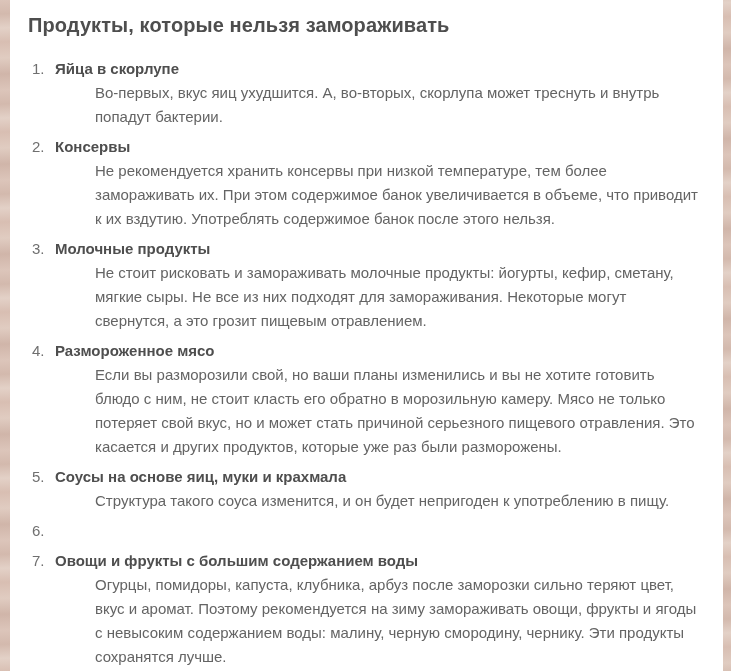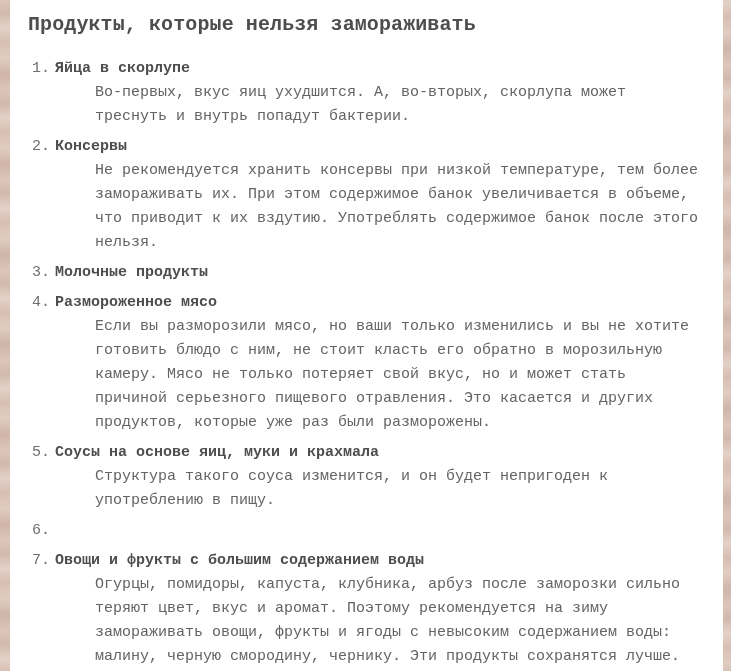--- a/index.html
+++ b/index.html
@@ -22,21 +22,20 @@
   }
   .card {
     position: absolute;
     left: 10px;
     right: 8px;
     top: 0;
     bottom: 0;
     background: #ffffff;
     box-sizing: border-box;
     padding: 11px 24px 0 18px;
-    font-family: Liberation Mono, monospace;
   }
   .page-title {
     font-size: 20px;
     line-height: 28px;
     font-weight: bold;
     color: #4e4e4e;
     margin: 0 0 18px 0;
     letter-spacing: 0.1px;
   }
   .list {
@@ -88,28 +87,29 @@
       <div class="item-content">
         <div class="item-heading">Консервы</div>
         <div class="item-text">Не рекомендуется хранить консервы при низкой температуре, тем более замораживать их. При этом содержимое банок увеличивается в объеме, что приводит к их вздутию. Употреблять содержимое банок после этого нельзя.</div>
       </div>
     </div>
 
     <div class="item">
       <span class="item-number">3.</span>
       <div class="item-content">
         <div class="item-heading">Молочные продукты</div>
+        <div class="item-text">Не стоит рисковать и замораживать молочные продукты: йогурты, кефир, сметану, мягкие сыры. Не все из них подходят для замораживания. Некоторые могут свернутся, а это грозит пищевым отравлением.</div>
       </div>
     </div>
 
     <div class="item">
       <span class="item-number">4.</span>
       <div class="item-content">
         <div class="item-heading">Размороженное мясо</div>
-        <div class="item-text">Если вы разморозили мясо, но ваши только изменились и вы не хотите готовить блюдо с ним, не стоит класть его обратно в морозильную камеру. Мясо не только потеряет свой вкус, но и может стать причиной серьезного пищевого отравления. Это касается и других продуктов, которые уже раз были разморожены.</div>
+        <div class="item-text">Если вы разморозили свой, но ваши планы изменились и вы не хотите готовить блюдо с ним, не стоит класть его обратно в морозильную камеру. Мясо не только потеряет свой вкус, но и может стать причиной серьезного пищевого отравления. Это касается и других продуктов, которые уже раз были разморожены.</div>
       </div>
     </div>
 
     <div class="item">
       <span class="item-number">5.</span>
       <div class="item-content">
         <div class="item-heading">Соусы на основе яиц, муки и крахмала</div>
         <div class="item-text">Структура такого соуса изменится, и он будет непригоден к употреблению в пищу.</div>
       </div>
     </div>

